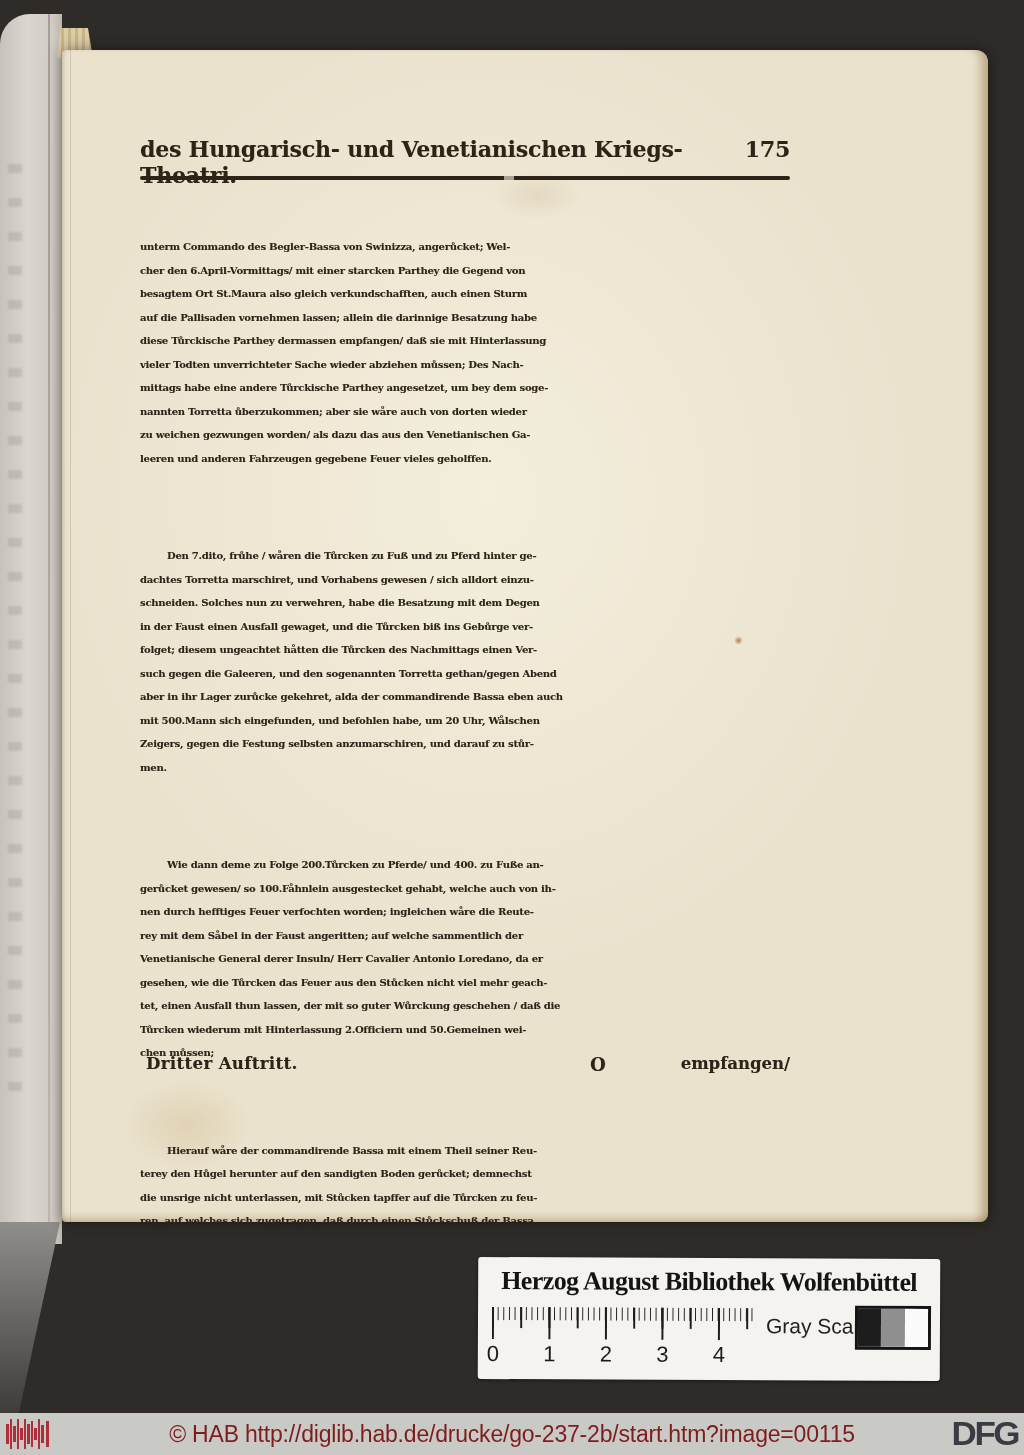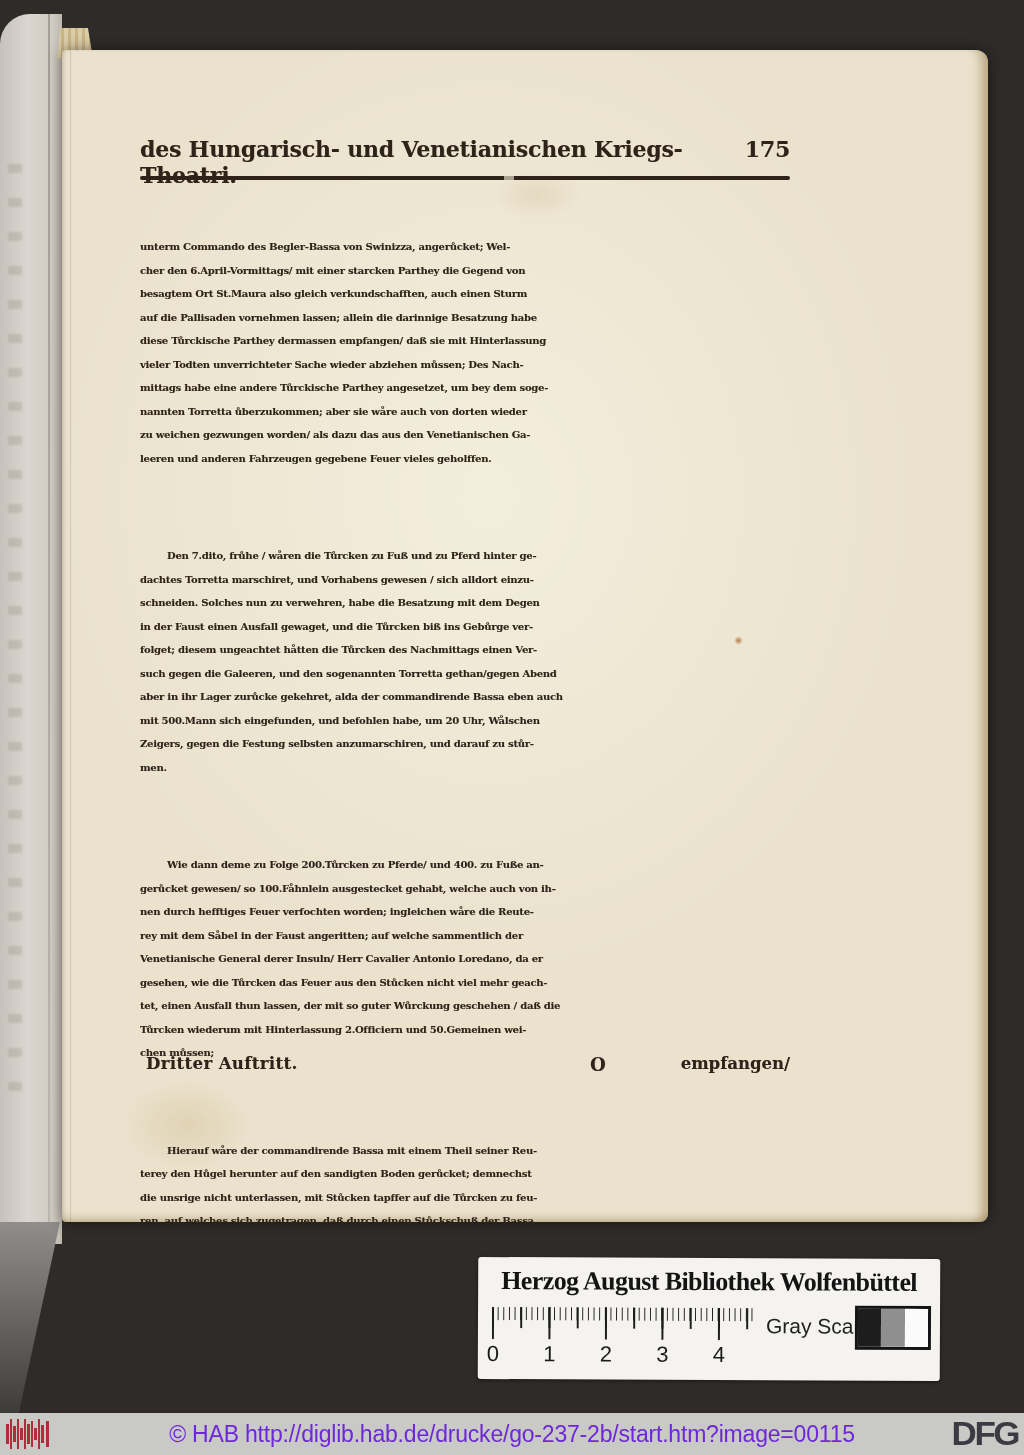--- a/index.html
+++ b/index.html
@@ -139,21 +139,21 @@
   .grayscale-patches .p.light { background:#fbfbfb; }
 
   
   .bottom-bar {
     position:absolute; left:0; top:1413px; width:1024px; height:42px;
     background: var(--bar_bg, #c9c9c6);
   }
   .hab-logo { position:absolute; left:5px; top:4px; }
   .copyright {
     position:absolute; left:50%; top:50%; transform:translate(-50%,-50%);
-    font-family:"Liberation Sans", sans-serif; font-size:23px; color:#6d28d9;
+    font-family:"Liberation Sans", sans-serif; font-size:23px; color:#7f1d1d;
     white-space:nowrap; letter-spacing:-0.2px;
   }
   .dfg {
     position:absolute; right:6px; top:1px;
     font-family:"Liberation Sans", sans-serif; font-weight:900; font-size:35px;
     color: var(--dfg_gray, #3b3b43); letter-spacing:-2.5px;
     transform: scaleY(0.95);
   }
 </style>
 </head>

